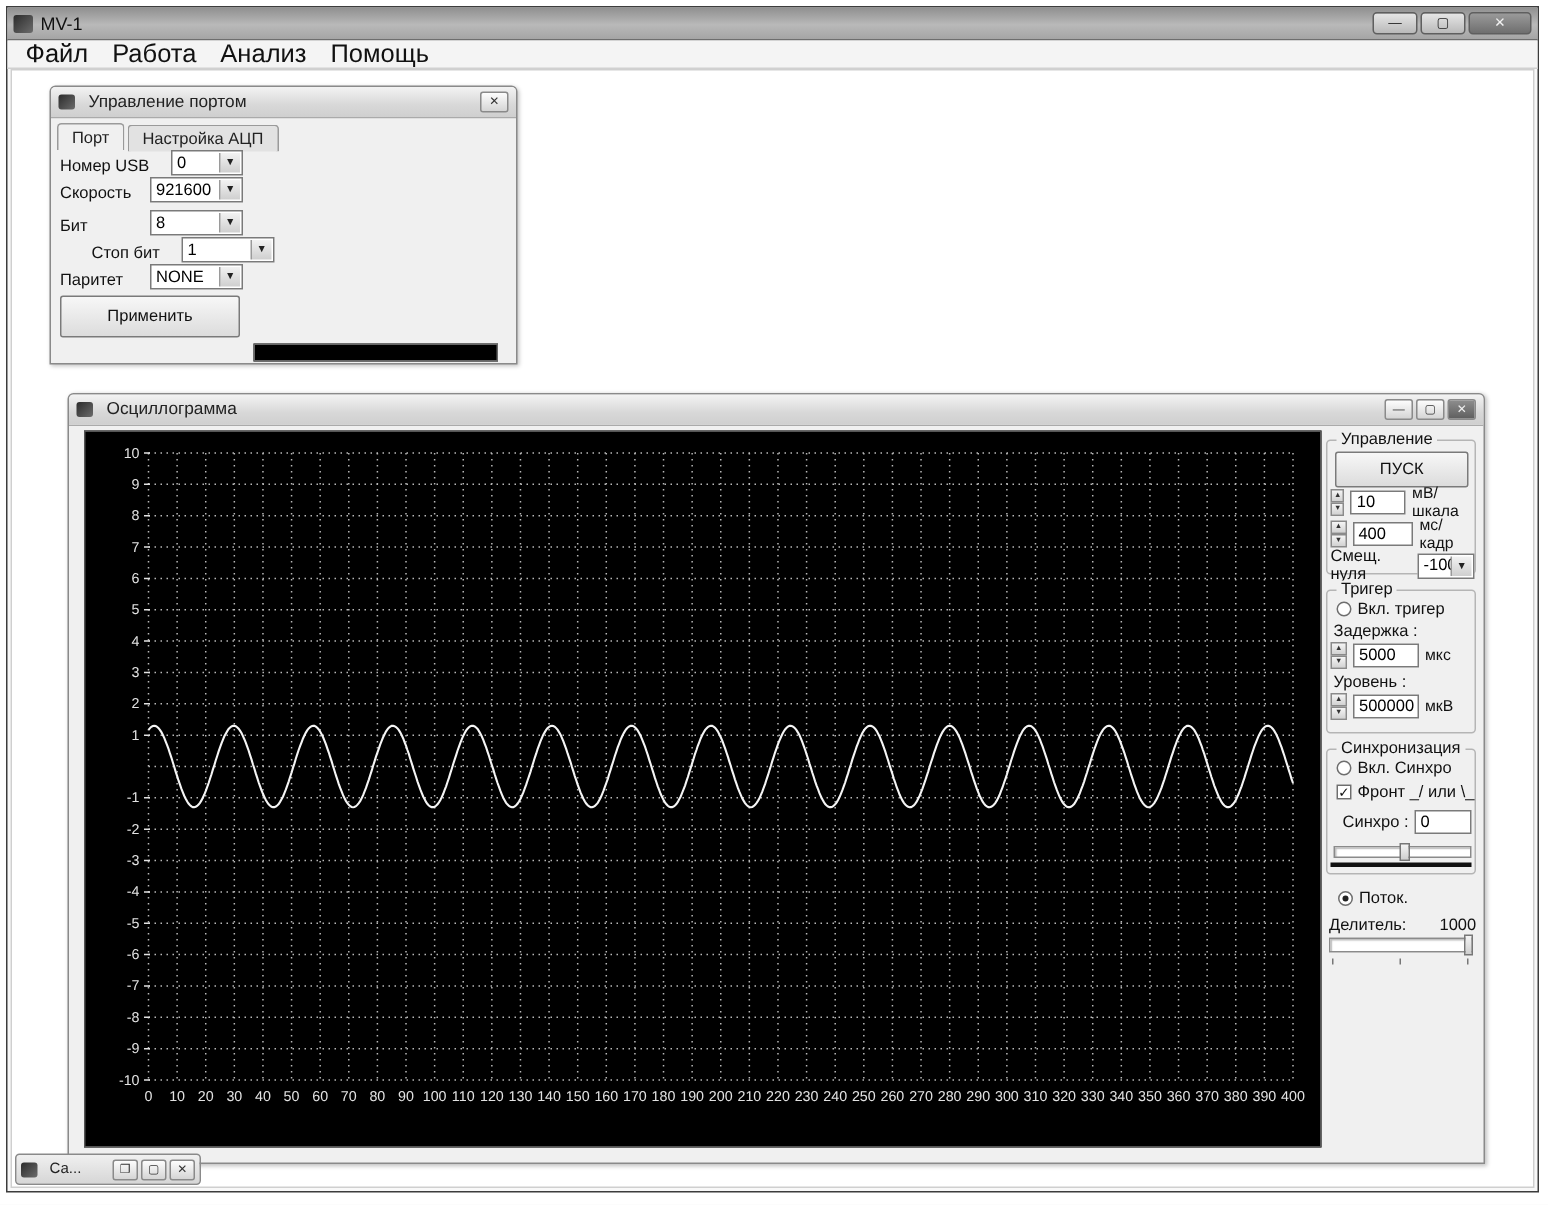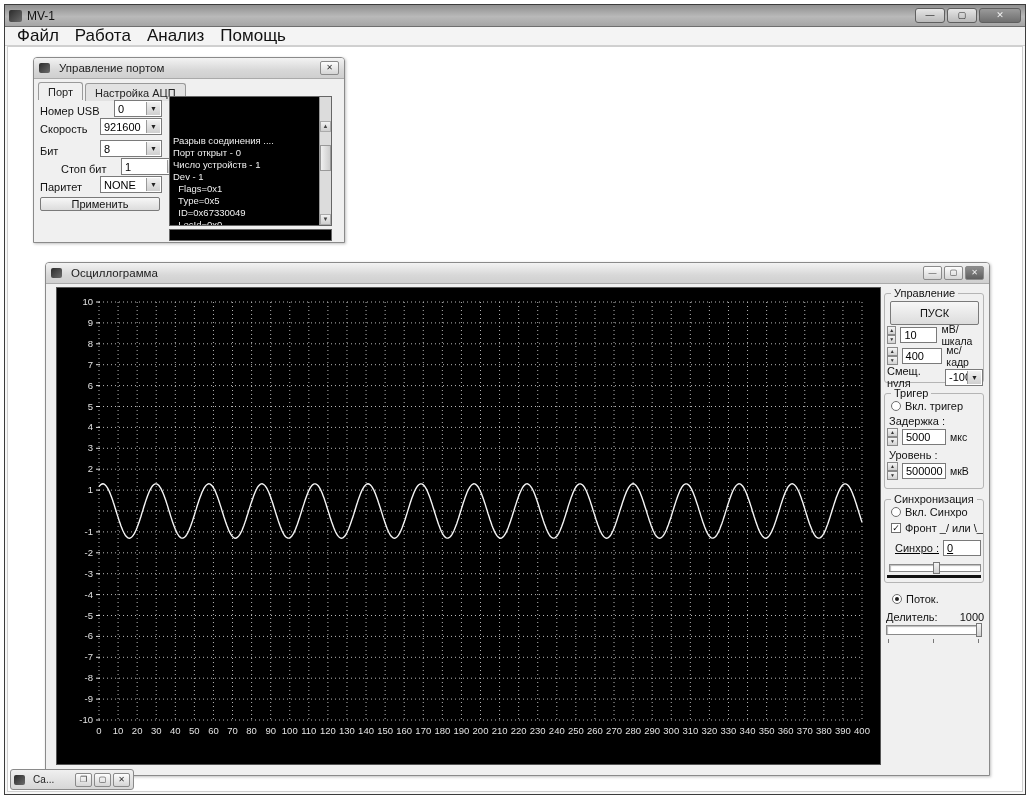--- a/index.html
+++ b/index.html
@@ -41,21 +41,21 @@
 
   
   #port-dialog { left:33px; top:57px; width:312px; height:186px; }
   #port-tabs { position:absolute; left:4px; top:25px; display:flex; }
   .tab { font-size:11px; padding:3px 9px 2px; border:1px solid #9a9a9a; border-bottom:none; border-radius:3px 3px 0 0; background:#e2e2e2; color:#222; margin-right:2px; }
   .tab.active { background:#f0f0f0; position:relative; top:-1px; }
   #port-fields { position:absolute; left:4px; top:44px; width:130px; }
   .field-row { position:absolute; left:0; width:130px; height:18px; }
   .field-row .label { position:absolute; left:2px; top:3px; }
   .field-row .combo { position:absolute; }
-  #apply-btn { position:absolute; left:6px; top:139px; width:120px; height:14px; }
+  #apply-btn { position:absolute; left:6px; top:139px; width:120px; height:28px; }
   #console { position:absolute; left:135px; top:38px; width:163px; height:130px; background:#000; border:1px solid #666; color:#f0f0f0; font-size:9.5px; line-height:12px; padding:2px 14px 2px 3px; white-space:pre; overflow:hidden; }
   #console-scroll { position:absolute; right:0; top:0; bottom:0; width:12px; background:#dcdcdc; border-left:1px solid #999; }
   #console-scroll .sb-arrow { height:11px; background:linear-gradient(180deg,#f2f2f2,#cfcfcf); border:1px solid #aaa; font-size:6px; line-height:9px; text-align:center; color:#444; }
   #console-scroll .sb-thumb { position:absolute; left:0; right:0; top:48px; height:26px; background:linear-gradient(90deg,#f0f0f0,#cdcdcd); border:1px solid #999; }
   #console-input { position:absolute; left:135px; top:171px; width:163px; height:12px; background:#000; border:1px solid #666; }
 
   
   #osc-window { left:45px; top:262px; width:945px; height:514px; }
   #plot-wrap { position:absolute; left:10px; top:24px; width:825px; height:478px; background:#000; border:1px solid #555; }
   #plot-svg { display:block; }
@@ -142,27 +142,20 @@
       </div>
       <div class="field-row" style="top: 76px;">
         <span class="label">Паритет</span>
         <span class="combo" style="left: 62px; width: 62px; top: -2px;">
           <span>NONE</span>
           <span class="arrow-btn">▼</span>
         </span>
       </div>
     </div>
   <div id="apply-btn" class="btn">Применить</div>
-  <div id="console">
-    
-  <div>Разрыв соединения ....</div><div>Порт открыт - 0</div><div>Число устройств - 1</div><div>Dev - 1</div><div>  Flags=0x1</div><div>  Type=0x5</div><div>  ID=0x67330049</div><div>  LocId=0x0</div><div id="console-scroll">
-      <div class="sb-arrow">▲</div>
-      <div class="sb-thumb"></div>
-      <div class="sb-arrow" style="position:absolute;left:0;right:0;bottom:0;">▼</div>
-    </div></div>
   <div id="console-input"></div>
 </div>
 
 <div id="osc-window" class="abs childwin">
   <div class="child-titlebar">
     <span class="app-icon" style="width:11px;height:10px;"></span>
     <span class="child-title">Осциллограмма</span>
     <span class="winbtns">
       <span class="smallbtn">—</span>
       <span class="smallbtn">▢</span>
@@ -382,21 +375,21 @@
     <div class="groupbox" style="left:0;top:214px;width:100px;height:84px;">
       <span class="gb-title">Синхронизация</span>
       <div class="ctl-row" style="left:6px;top:6px;">
         <span class="radio"></span>
         <span class="label">Вкл. Синхро</span>
       </div>
       <div class="ctl-row" style="left:6px;top:22px;">
         <span class="checkbox">✓</span>
         <span class="label">Фронт _/ или \_</span>
       </div>
-      <div class="ctl-row" style="left:10px;top:40px;text-decoration:underline;">
+      <div class="ctl-row" style="left:10px;top:40px;">
         <span class="label">Синхро :</span>
         <span class="textbox" style="width:38px;">0</span>
       </div>
       <div id="sync-slider">
         <span class="channel"></span>
         <span class="thumb"></span>
       </div>
       <div id="sync-underline"></div>
     </div>
 

